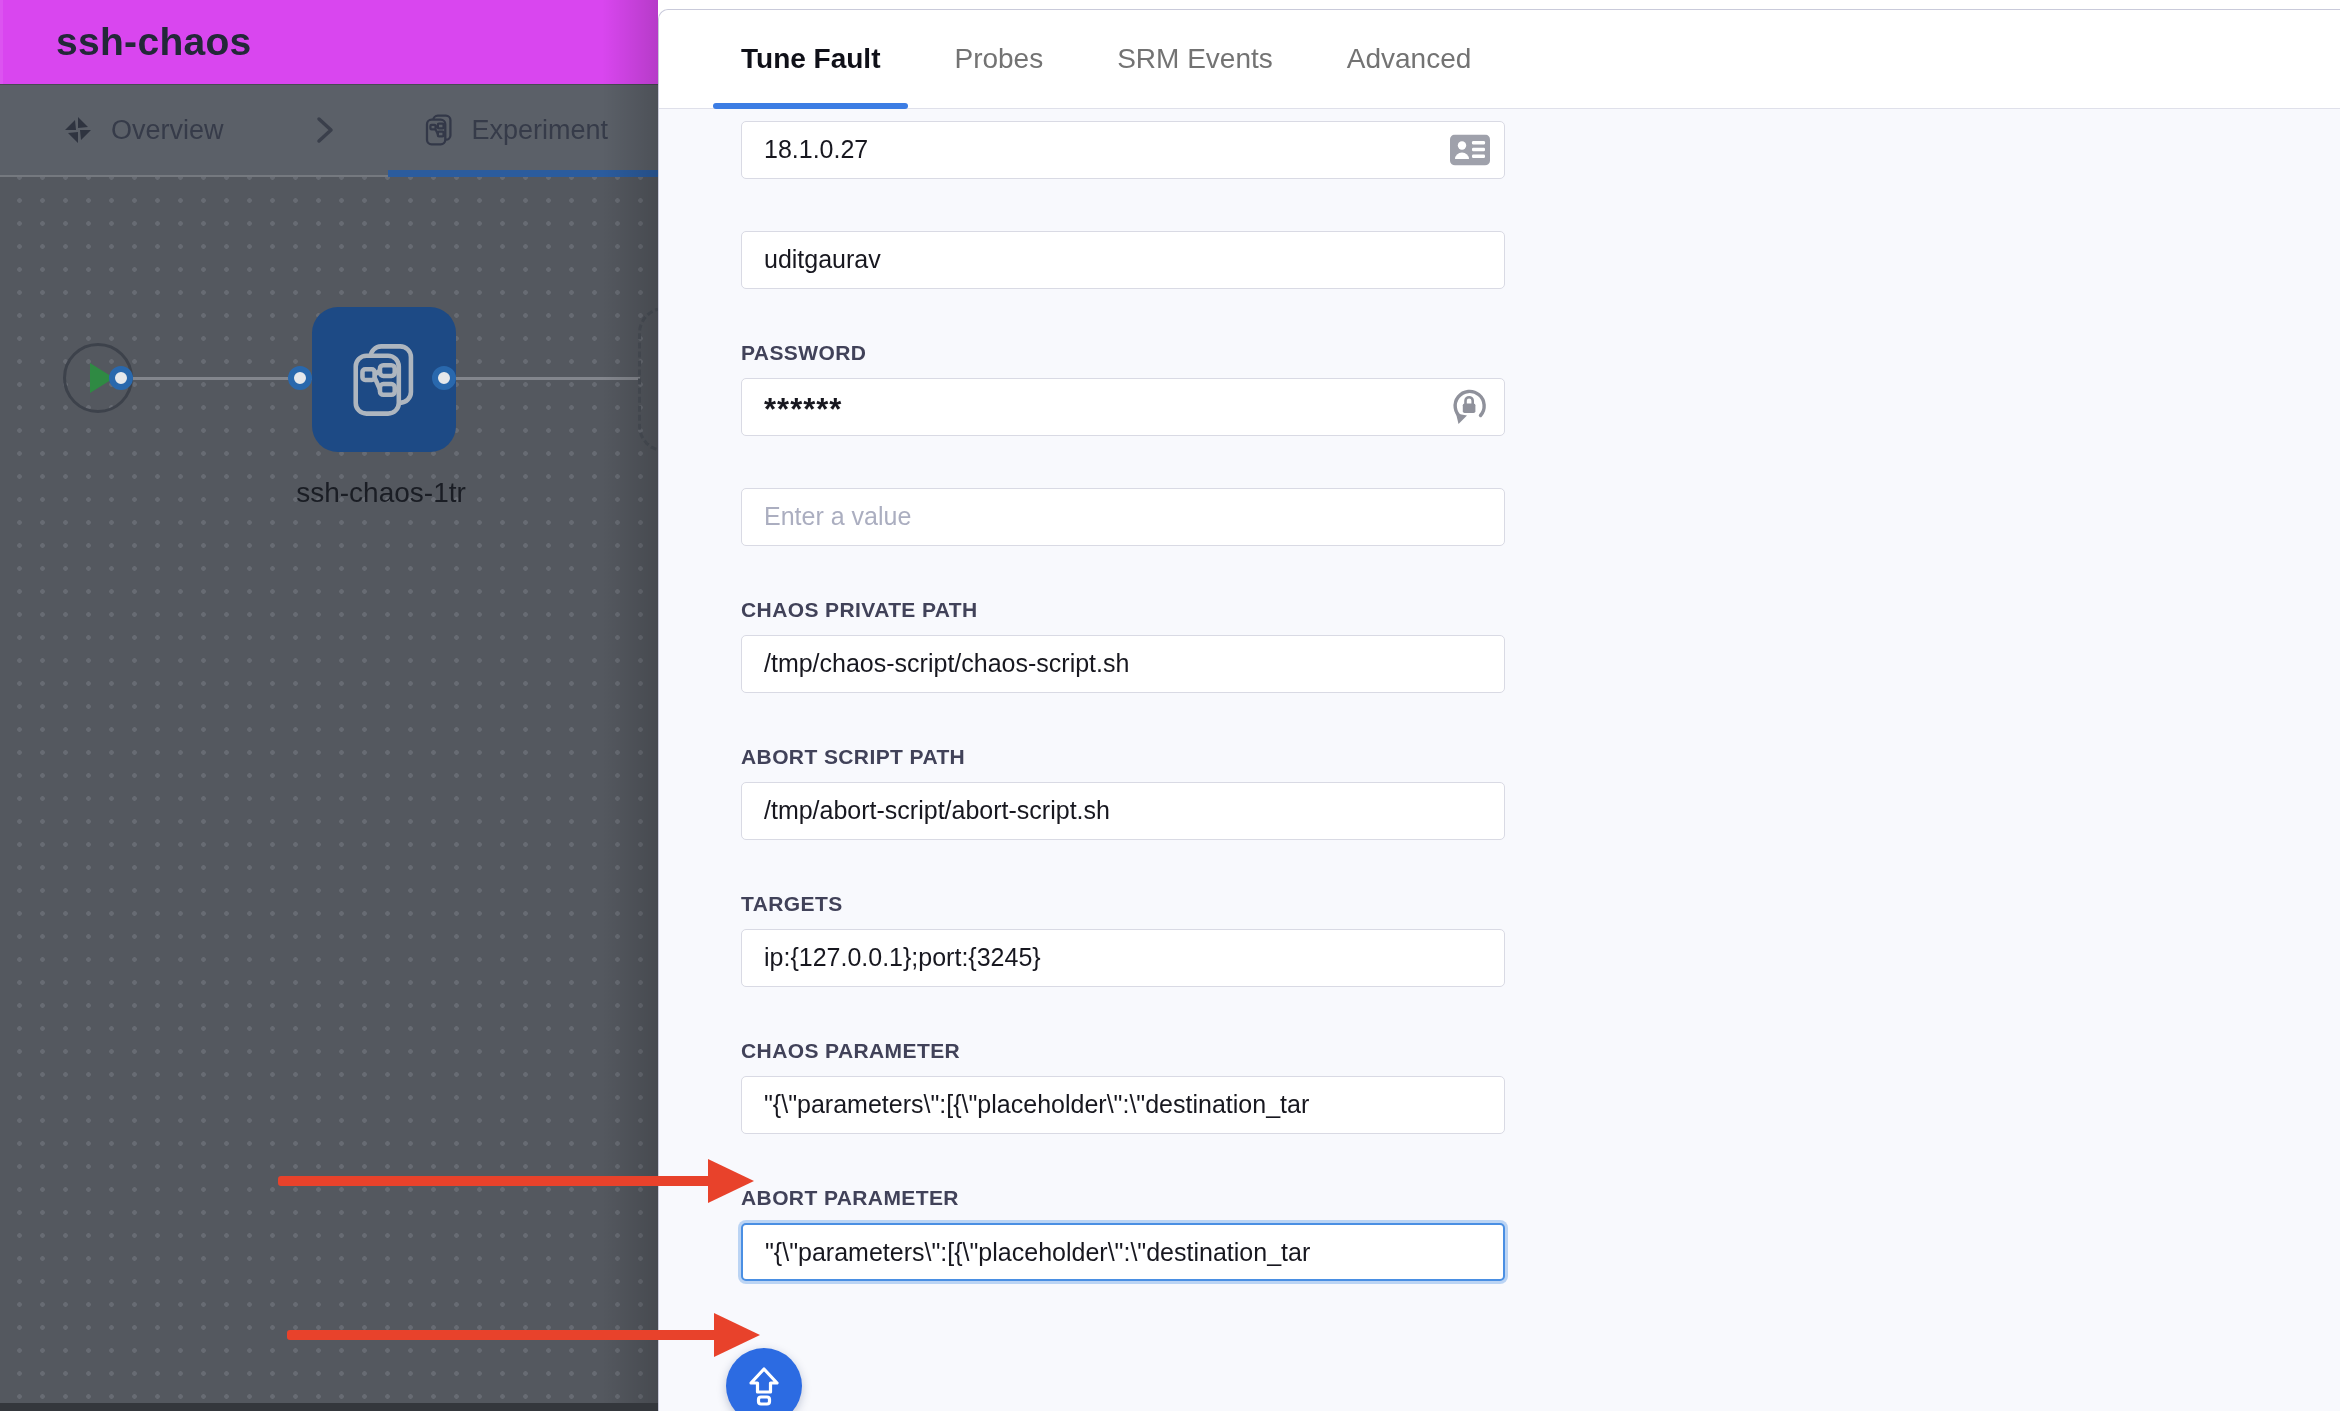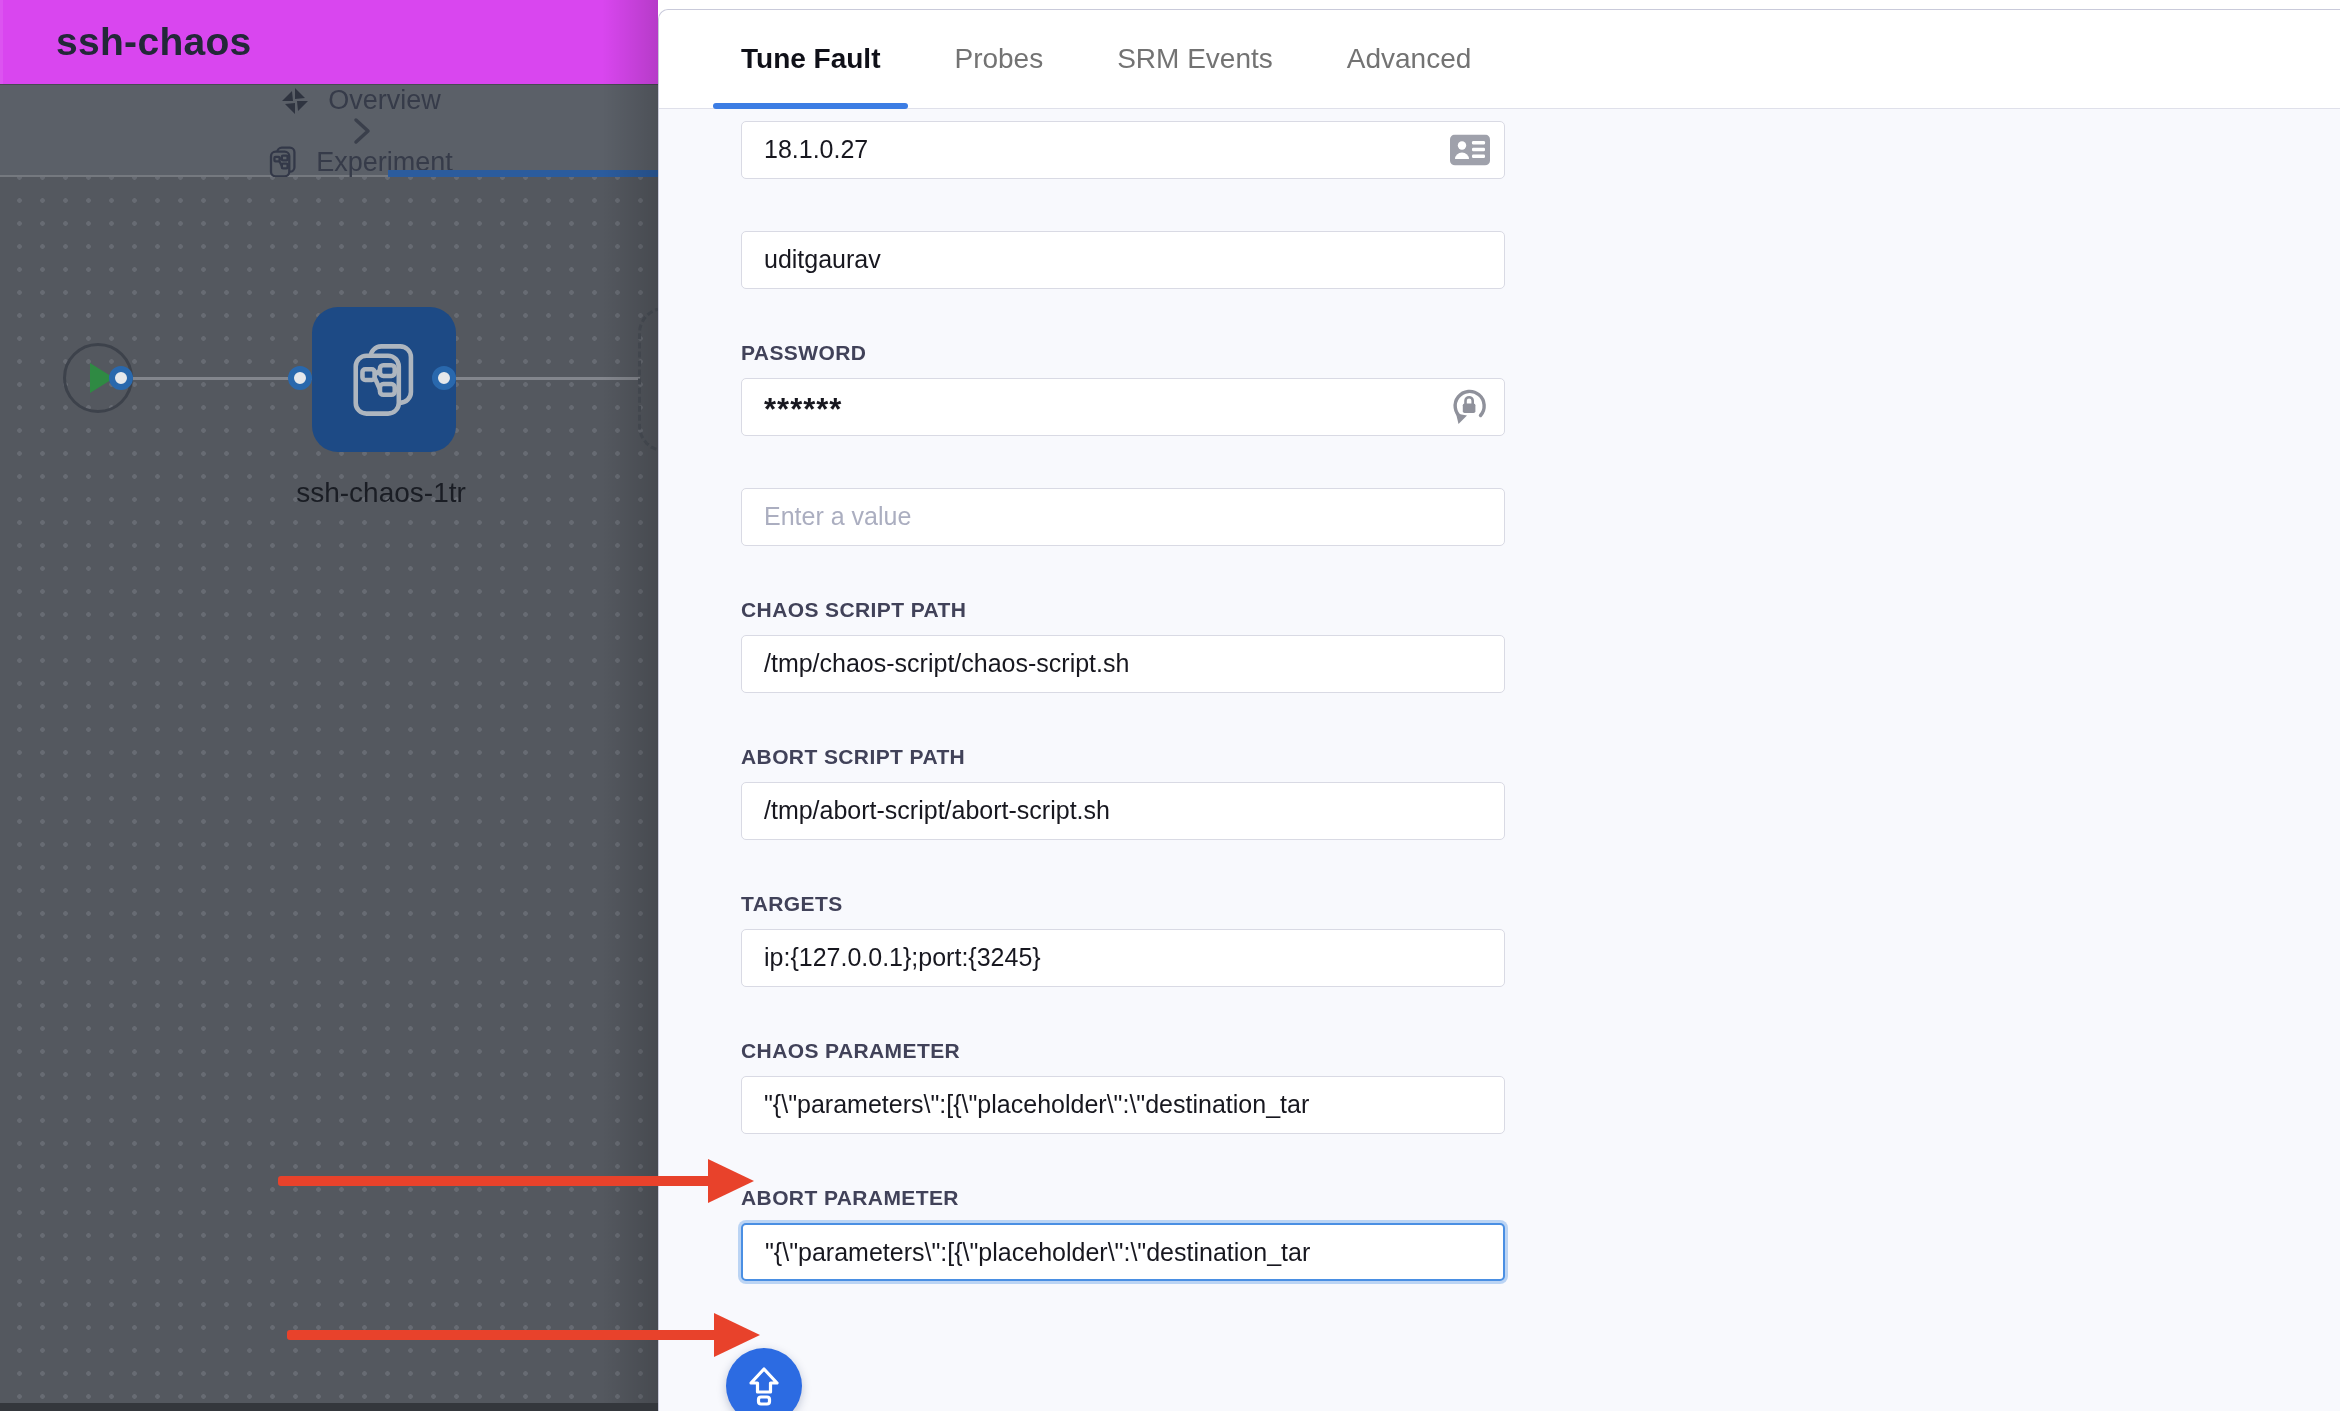--- a/index.html
+++ b/index.html
@@ -24,21 +24,21 @@
   }
   .titlebar {
     position:absolute; left:0; top:0; right:0; height:84px;
     background:#d946ef; display:flex; align-items:center; padding-left:53px;
     border-left:3px solid rgba(255,255,255,0.08);
   }
   .page-title { font-size:39px; font-weight:bold; color:#232838; letter-spacing:0.3px; }
   .tabsbar {
     position:absolute; left:0; top:84px; right:0; height:93px;
     background:#5b6068; border-top:1px solid #474b53; border-bottom:2px solid #75797f;
-    display:flex; align-items:center; padding-left:63px;flex-direction:column;
+    display:flex; align-items:center; padding-left:63px;
   }
   .tabsbar .blue-underline {
     position:absolute; left:388px; right:0; bottom:-2px; height:7px; background:#2b5c9e;
   }
   .crumb { display:flex; align-items:center; gap:18px; font-size:27px; color:#363b49; font-weight:500; }
   .crumb-sep { margin:0 88px 0 90px; display:flex; align-items:center; }
 
   .canvas {
     position:absolute; left:0; top:177px; right:0; bottom:0;
     background-color:#54585f;
@@ -251,21 +251,21 @@
                 <rect x="14.8" y="17.5" width="12.6" height="9.6" rx="1.8" fill="#8f919b"></rect>
               </svg></span>
           </div>
         </div>
         <div class="field-group">
           <div class="input">
             <div class="val placeholder">Enter a value</div>
           </div>
         </div>
         <div class="field-group">
-          <div class="field-label">CHAOS SCRIPT PATH</div>
+          <div class="field-label">CHAOS PRIVATE PATH</div>
           <div class="input">
             <div class="val">/tmp/chaos-script/chaos-script.sh</div>
           </div>
         </div>
         <div class="field-group">
           <div class="field-label">ABORT SCRIPT PATH</div>
           <div class="input">
             <div class="val">/tmp/abort-script/abort-script.sh</div>
           </div>
         </div>

